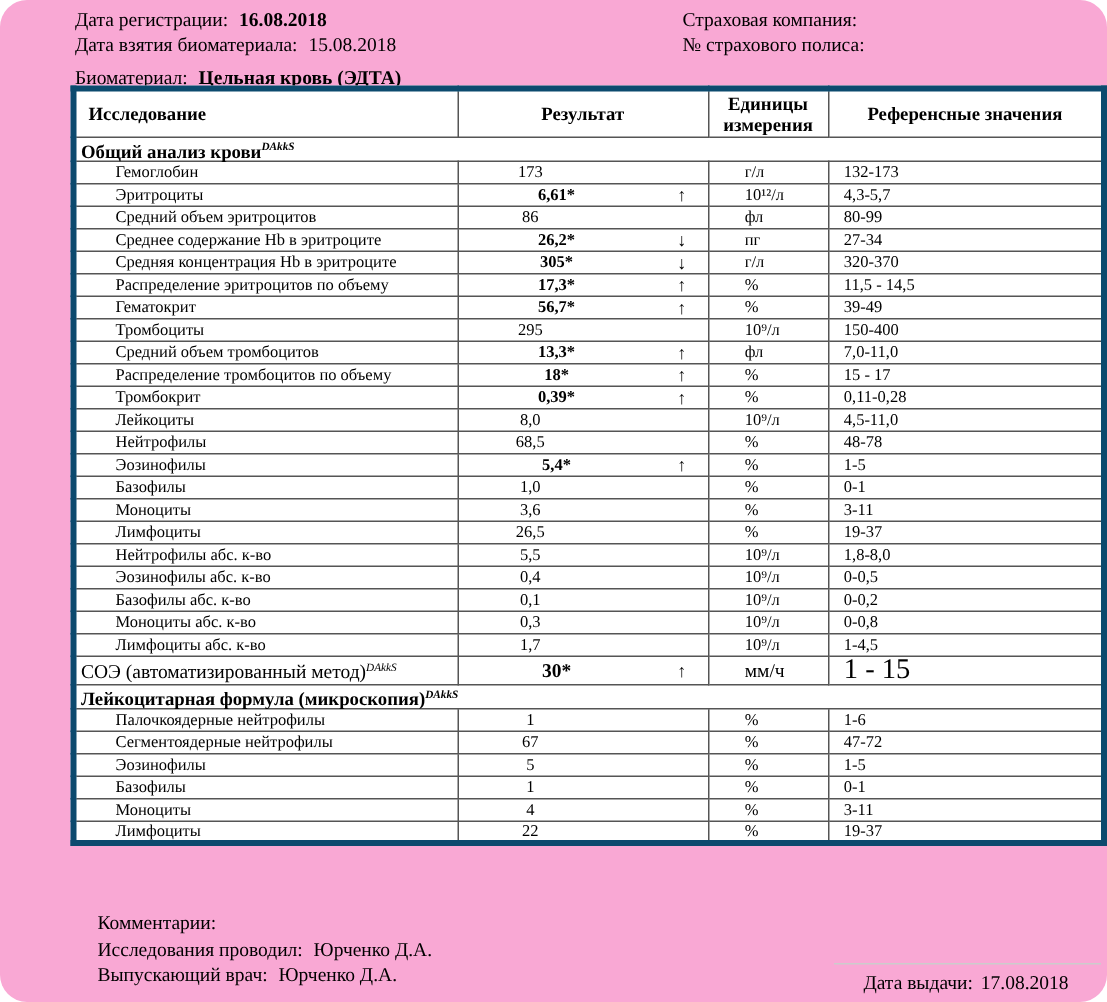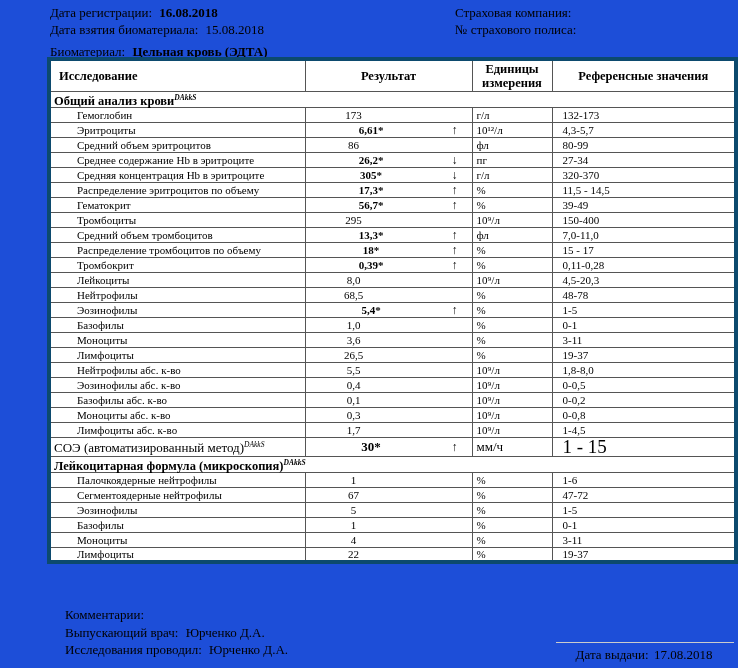--- a/index.html
+++ b/index.html
@@ -1,18 +1,18 @@
 <!DOCTYPE html>
 <html><head>
 <meta charset="utf-8">
 <style>
   * { margin:0; padding:0; box-sizing:border-box; }
   html,body { width:738px; height:668px; background:#ffffff; overflow:hidden; }
   body { font-family:"Liberation Serif", serif; color:#000; }
-  .page { position:relative; width:738px; height:668px; background:#1d4ed8; }
+  .page { position:relative; width:738px; height:668px; background:#f9a8d4;border-radius:18px; }
 
   
   .top-header { position:absolute; left:50px; top:4px; width:680px; font-size:13px; }
   .header-left { position:absolute; left:0; top:0; width:400px; }
   .header-right { position:absolute; left:405px; top:0; }
   .hline { line-height:17px; white-space:nowrap; }
   .hline .lbl { }
   .hline .val { margin-left:4px; }
   .bold { font-weight:bold; }
   .biomaterial-line { margin-top:5px; }
@@ -22,21 +22,21 @@
   table.results, table.results th, table.results td { border:1px solid #555; }
   table.results { border:4px solid #0c4a6e; }
   th { font-size:12.5px; font-weight:bold; height:32px; text-align:center; vertical-align:middle; line-height:14px; padding:0 2px; }
   th.c-name { text-align:left; padding-left:8px; }
   td { font-size:11px; vertical-align:middle; height:15px; line-height:12px; padding:0; }
   td.name { text-align:left; padding-left:26px; }
   tr.section-row td { font-size:12.5px; font-weight:bold; padding-left:3px; height:16px; }
   td.result { position:relative; text-align:center; padding-right:70px; }
   td.result .arrow { position:absolute; right:14px; top:50%; transform:translateY(-50%); font-size:12px; font-weight:normal; }
   td.result .val.abnormal { font-weight:bold;margin-left:35px; }
-  td.units { text-align:left; padding-left:4px; }
+  td.units { text-align:left; padding-left:24px; }
   td.ref { text-align:left; padding-left:10px; }
   tr.large-row td { font-size:13px; height:19px; }
   tr.large-row td.name { padding-left:3px; }
   tr.large-row td.ref { font-size:19px; }
   sup.acc { font-size:7.5px; font-style:italic; font-weight:normal; vertical-align:super; }
   tr.section-row sup.acc { font-weight:bold; }
 
   
   .footer-left { position:absolute; left:65px; top:606px; font-size:13px; line-height:17.5px; }
   .footer-left .hline { line-height:17.5px; }
@@ -151,21 +151,21 @@
         <tr>
           <td class="name"><span>Тромбокрит</span></td>
           <td class="result"><span class="val abnormal">0,39*</span><span class="arrow">↑</span></td>
           <td class="units">%</td>
           <td class="ref">0,11-0,28</td>
         </tr>
         <tr>
           <td class="name"><span>Лейкоциты</span></td>
           <td class="result"><span class="val">8,0</span></td>
           <td class="units">10⁹/л</td>
-          <td class="ref">4,5-20,3</td>
+          <td class="ref">4,5-11,0</td>
         </tr>
         <tr>
           <td class="name"><span>Нейтрофилы</span></td>
           <td class="result"><span class="val">68,5</span></td>
           <td class="units">%</td>
           <td class="ref">48-78</td>
         </tr>
         <tr>
           <td class="name"><span>Эозинофилы</span></td>
           <td class="result"><span class="val abnormal">5,4*</span><span class="arrow">↑</span></td>
@@ -264,25 +264,25 @@
           <td class="result"><span class="val">22</span></td>
           <td class="units">%</td>
           <td class="ref">19-37</td>
         </tr>
       </tbody>
   </table>
 
   <div class="footer-left">
     <div class="hline">Комментарии:</div>
     <div class="hline">
+      <span class="lbl">Исследования проводил:</span>
+      <span class="val">Юрченко Д.А.</span>
+    </div>
+    <div class="hline">
       <span class="lbl">Выпускающий врач:</span>
-      <span class="val">Юрченко Д.А.</span>
-    </div>
-    <div class="hline">
-      <span class="lbl">Исследования проводил:</span>
       <span class="val">Юрченко Д.А.</span>
     </div>
   </div>
 
   <div class="issue-date">
     <span>Дата выдачи:</span>
     <span>17.08.2018</span>
   </div>
 
 </div>

